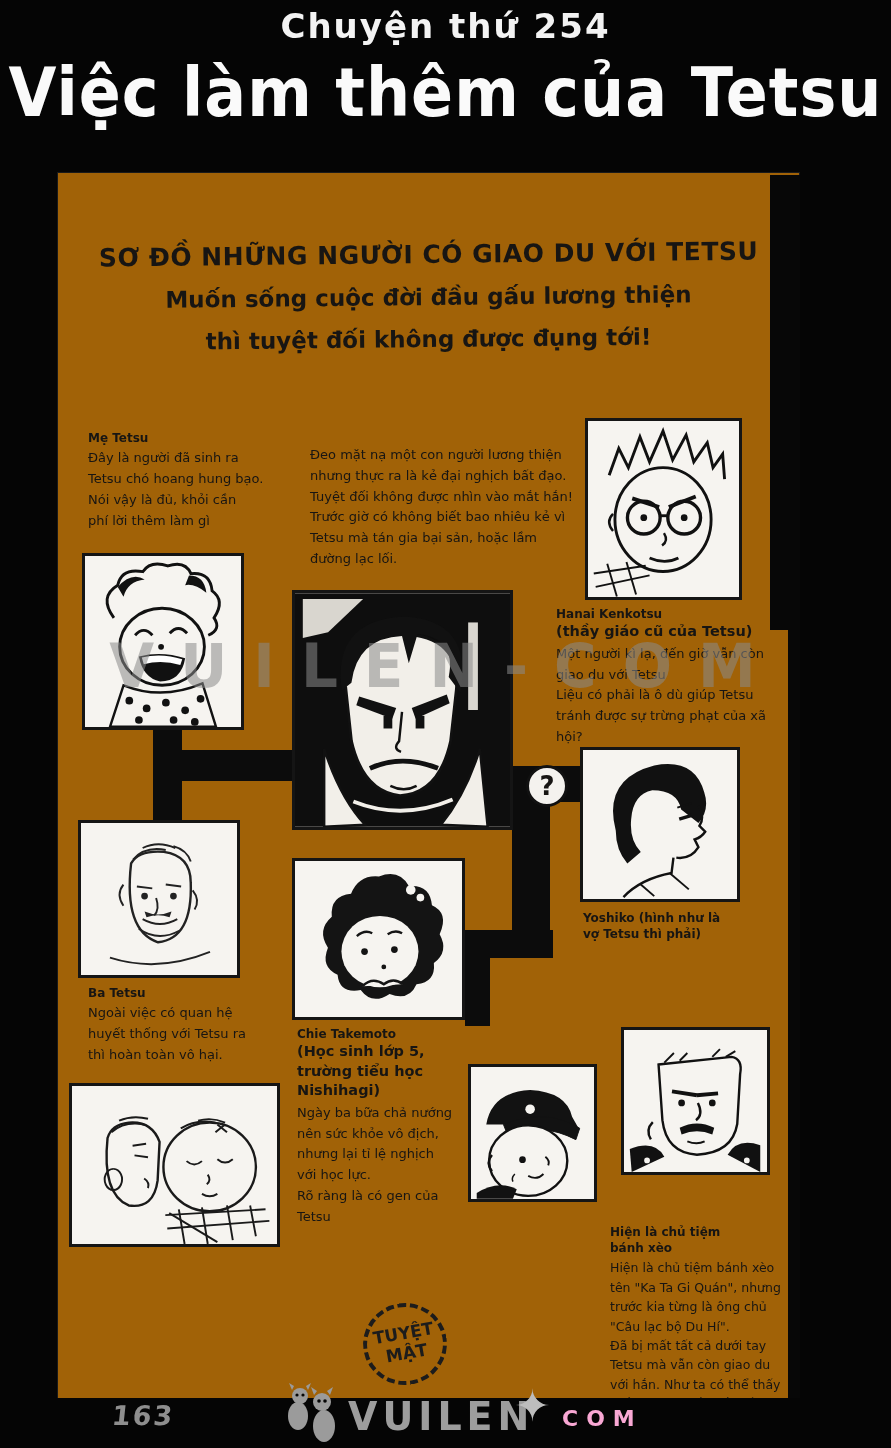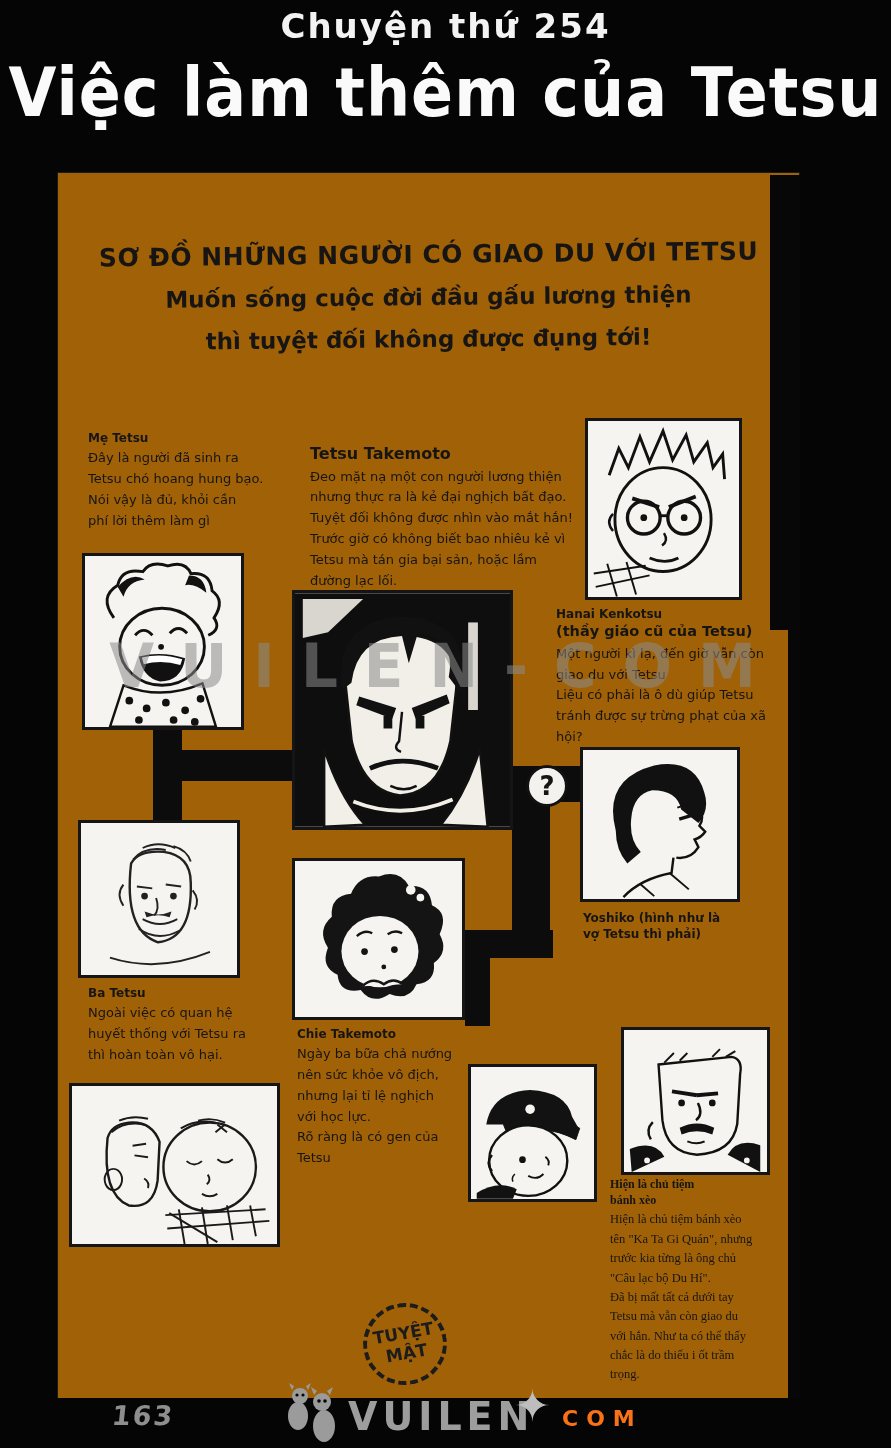--- a/index.html
+++ b/index.html
@@ -70,21 +70,21 @@
     left:112px; top:2px; font-size:27px; font-weight:bold; color:#8e8e8e;
     letter-spacing:2px; position:absolute; transform:skewX(-6deg);
   }
   .logo-text {
     left:348px; top:-4px; position:absolute; font-size:38px; font-weight:bold;
     color:#9d9d9d; letter-spacing:5px; transform:scaleY(1.05);
   }
   .logo-star { left:514px; top:-18px; position:absolute; font-size:44px; color:#bdbdbd; }
   .logo-suffix {
     left:562px; top:8px; position:absolute; font-size:22px; font-weight:bold;
-    color:#f97316; letter-spacing:8px;
+    color:#f9a8d4; letter-spacing:8px;
   }
   .logo-mascot { left:282px; top:-16px; position:absolute; }
 </style>
 </head>
 <body>
 
 <div id="screen">
 
   <div class="abs chapter">Chuyện thứ 254</div>
   <div class="abs big-title">Việc làm thêm của Tetsu</div>
@@ -131,21 +131,20 @@
           <circle cx="104" cy="160" r="4"></circle>
             <circle cx="120" cy="148" r="4"></circle>
             <circle cx="56" cy="170" r="4"></circle>
           <circle cx="92" cy="170" r="4"></circle>
             <circle cx="114" cy="172" r="4"></circle>
         </g>
       </svg>
     </div>
 
     <div class="abs tblock" style="left:253px;top:271px;width:272px;">
-      <div class="char-name" style="font-size:16px;">Tetsu Takemoto</div>
       <div class="char-desc">Đeo mặt nạ một con người lương thiện
 nhưng thực ra là kẻ đại nghịch bất đạo.
 Tuyệt đối không được nhìn vào mắt hắn!
 Trước giờ có không biết bao nhiêu kẻ vì
 Tetsu mà tán gia bại sản, hoặc lầm
 đường lạc lối.</div>
     </div>
     <div class="abs portrait" style="left:235px;top:418px;width:221px;height:240px;">
       <svg viewBox="0 0 221 240">
         <rect width="221" height="240" fill="#0e0e0e"></rect>
@@ -255,20 +254,23 @@
         <circle cx="72" cy="94" r="3.5" fill="#141414"></circle>
         <circle cx="103" cy="92" r="3.5" fill="#141414"></circle>
         <circle cx="92" cy="110" r="2.5" fill="#141414"></circle>
         <circle cx="120" cy="30" r="5" fill="#f6f4f0"></circle>
         <circle cx="130" cy="38" r="4" fill="#f6f4f0"></circle>
         <path d="M70 130 q10 -10 22 -2 q10 -8 20 0" fill="#f6f4f0" stroke="#141414" stroke-width="2.5"></path>
       </svg>
     </div>
     <div class="abs tblock" style="left:240px;top:854px;width:185px;">
       <div class="char-name">Chie Takemoto</div>
+      <div class="char-sub">(Học sinh lớp 5,
+trường tiểu học
+Nishihagi)</div>
       <div class="char-desc">Ngày ba bữa chả nướng
 nên sức khỏe vô địch,
 nhưng lại tỉ lệ nghịch
 với học lực.
 Rõ ràng là có gen của
 Tetsu</div>
     </div>
 
     <div class="abs portrait" style="left:411px;top:892px;width:129px;height:138px;">
       <svg viewBox="0 0 129 138">
@@ -301,21 +303,21 @@
         <path d="M77 76 q6 12 -2 18" fill="none" stroke="#111" stroke-width="2.5"></path>
         <path d="M58 102 q18 -9 36 0 l-2 7 q-16 -7 -32 0 z" fill="#111"></path>
         <path d="M66 116 q10 4 18 0" fill="none" stroke="#111" stroke-width="2"></path>
         <path d="M30 96 q-8 8 -2 18" fill="none" stroke="#111" stroke-width="2.5"></path>
         <path d="M6 124 q26 -10 36 8 L8 148 Z" fill="#111"></path>
         <path d="M142 120 q-24 -8 -34 10 l34 18 Z" fill="#111"></path>
         <circle cx="24" cy="136" r="3" fill="#f6f4f0"></circle>
         <circle cx="128" cy="136" r="3" fill="#f6f4f0"></circle>
       </svg>
     </div>
-    <div class="abs tblock" style="left:553px;top:1004px;width:190px;font-family:Liberation Serif, serif;">
+    <div class="abs tblock" style="left:553px;top:1052px;width:190px;">
       <div class="char-name">Hiện là chủ tiệm
 bánh xèo</div>
       <div class="char-desc small">Hiện là chủ tiệm bánh xèo
 tên "Ka Ta Gi Quán", nhưng
 trước kia từng là ông chủ
 "Câu lạc bộ Du Hí".
 Đã bị mất tất cả dưới tay
 Tetsu mà vẫn còn giao du
 với hắn. Như ta có thể thấy
 chắc là do thiếu i ốt trầm

